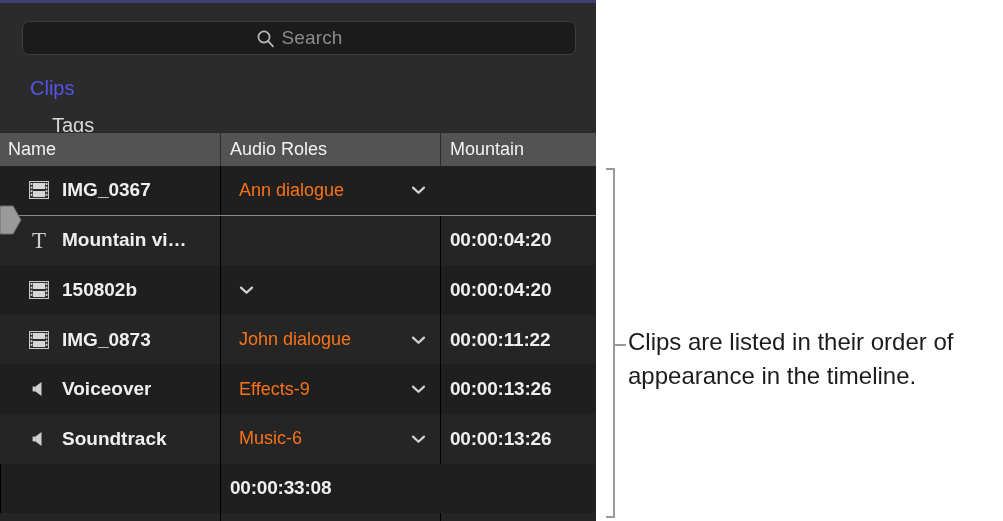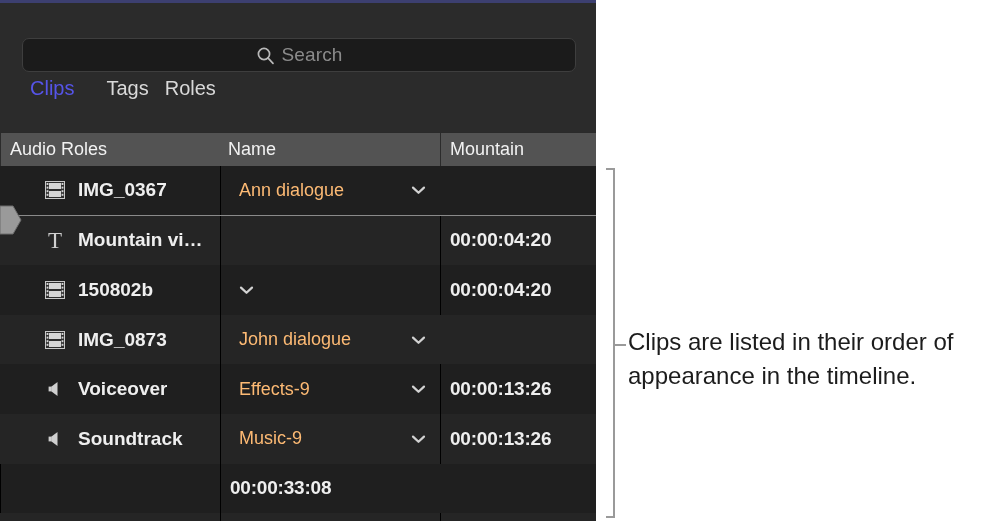--- a/index.html
+++ b/index.html
@@ -29,21 +29,21 @@
   #top-accent {
     position: absolute;
     left: 0; top: 0;
     width: 596px; height: 3px;
     background: #3c3f70;
   }
 
   
   #search-row {
     position: absolute;
-    left: 0; top: 20px;
+    left: 0; top: 3px;
     width: 596px; height: 60px;
   }
   #search-field {
     position: absolute;
     left: 22px; top: 18px;
     width: 554px; height: 34px;
     box-sizing: border-box;
     background: #1b1b1b;
     border: 1px solid #3e3e3e;
     border-radius: 7px;
@@ -63,30 +63,31 @@
     letter-spacing: .1px;
   }
 
   
   #tab-bar {
     position: absolute;
     left: 0; top: 63px;
     width: 596px; height: 66px;
     display: flex;
     align-items: flex-start;
+    flex-direction: column;
   }
   .tab {
     font-size: 20px;
     color: #d9d9d9;
     padding: 14px 0 0 0;
     white-space: nowrap;
   }
   .tab.active { color: #5654e8; }
   #tab-clips { margin-left: 30px; }
-  #tab-tags  { margin-left: 32px; }
+  #tab-tags  { margin-left: 52px; }
   #tab-roles { margin-left: 16px; }
   #status-text {
     margin-left: 27px;
     padding-top: 17px;
     font-size: 17px;
     color: #b4b4b4;
     white-space: nowrap;
     overflow: hidden;
   }
 
@@ -129,34 +130,34 @@
   .row.odd  { background: #1f1f1f; }
   .row.even { background: #252525; }
   .row.sep-below { border-bottom: 1px solid #8a8a8a; }
 
   .cell {
     box-sizing: border-box;
     height: 100%;
     display: flex;
     align-items: center;
   }
-  .cell.name     { width: 220px; padding-left: 44px; gap: 12px; }
+  .cell.name     { width: 220px; padding-left: 28px; gap: 12px; }
   .cell.roles    { width: 220px; padding-left: 18px; border-left: 1px solid #000000; }
   .cell.position { width: 156px; padding-left: 9px;  border-left: 1px solid #000000; }
 
   .clip-name {
     font-size: 19px;
     font-weight: bold;
     color: #efefef;
     white-space: nowrap;
     overflow: hidden;
   }
   .role-name {
     font-size: 18px;
-    color: #fdba74;
+    color: #f97316;
     white-space: nowrap;
     flex: 1;
   }
   .pos-text {
     font-size: 19px;
     font-weight: bold;
     color: #efefef;
     white-space: nowrap;
     letter-spacing: -.2px;
   }
@@ -254,22 +255,22 @@
     </div>
   </div>
 
   <div id="tab-bar">
     <div class="tab active" id="tab-clips">Clips</div>
     <div class="tab" id="tab-tags">Tags</div>
     <div class="tab" id="tab-roles">Roles</div>
   </div>
 
   <div id="col-headers">
+    <div class="col-head name">Name</div>
     <div class="col-head roles">Audio Roles</div>
-    <div class="col-head name">Name</div>
     <div class="col-head position">Mountain</div>
   </div>
 
   <div id="rows">
 
     <div class="row odd sep-below">
       <div class="cell name">
         <span class="kind-icon">
           <svg width="20" height="18" viewBox="0 0 20 18">
             <rect x="0.5" y="0.5" width="19" height="17" fill="#2e2e2e" stroke="#c9c9c9" stroke-width="1"></rect>
@@ -363,20 +364,23 @@
         <span class="clip-name">IMG_0873</span>
       </div>
       <div class="cell roles">
         <span class="role-name">John dialogue</span>
         <span class="chevron">
           <svg width="15" height="10" viewBox="0 0 15 10">
             <polyline points="2,2.6 7.5,7.8 13,2.6" fill="none" stroke="#d2d2d2" stroke-width="2.2" stroke-linecap="round" stroke-linejoin="round"></polyline>
           </svg>
         </span>
       </div>
+      <div class="cell position">
+        <span class="pos-text">00:00:11:22</span>
+      </div>
     </div>
 
     <div class="row odd">
       <div class="cell name">
         <span class="kind-icon">
           <svg width="18" height="18" viewBox="0 0 18 18">
             <polygon points="11.5,2 5.5,6.6 5.5,11.4 11.5,16" fill="#cfcfcf"></polygon>
             <rect x="2.6" y="6.6" width="3.2" height="4.8" fill="#cfcfcf"></rect>
           </svg>
         </span>
@@ -399,21 +403,21 @@
       <div class="cell name">
         <span class="kind-icon">
           <svg width="18" height="18" viewBox="0 0 18 18">
             <polygon points="11.5,2 5.5,6.6 5.5,11.4 11.5,16" fill="#cfcfcf"></polygon>
             <rect x="2.6" y="6.6" width="3.2" height="4.8" fill="#cfcfcf"></rect>
           </svg>
         </span>
         <span class="clip-name">Soundtrack</span>
       </div>
       <div class="cell roles">
-        <span class="role-name">Music-9</span>
+        <span class="role-name">Music-6</span>
         <span class="chevron">
           <svg width="15" height="10" viewBox="0 0 15 10">
             <polyline points="2,2.6 7.5,7.8 13,2.6" fill="none" stroke="#d2d2d2" stroke-width="2.2" stroke-linecap="round" stroke-linejoin="round"></polyline>
           </svg>
         </span>
       </div>
       <div class="cell position">
         <span class="pos-text">00:00:13:26</span>
       </div>
     </div>

